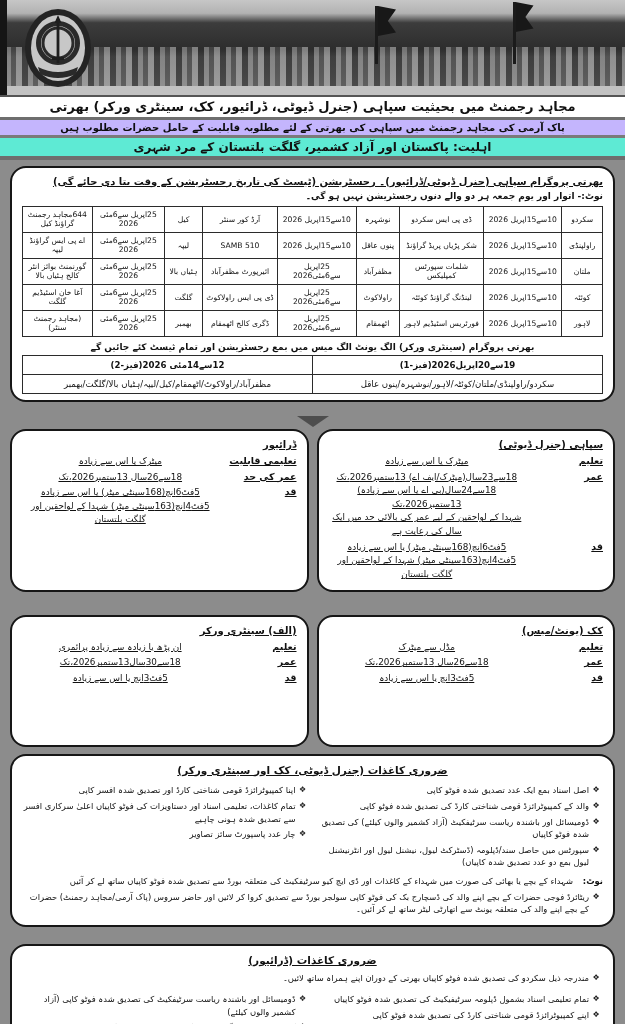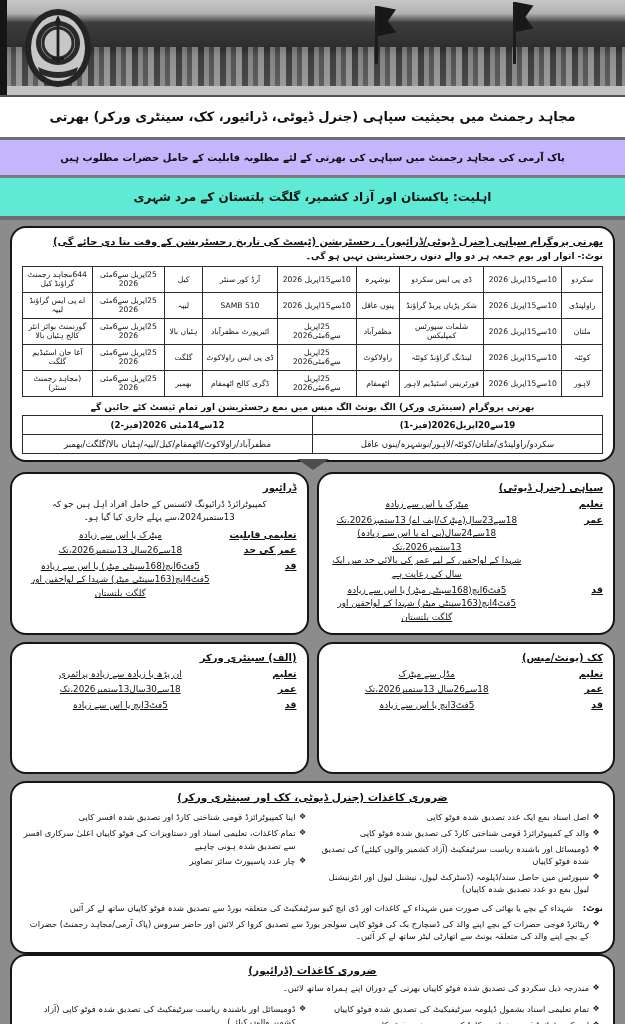--- a/index.html
+++ b/index.html
@@ -20,45 +20,45 @@
     background:repeating-linear-gradient(90deg,#2e2e2e 0 6px,#8a8a8a 6px 11px,#4a4a4a 11px 16px,#9b9b9b 16px 22px);}
   .photo-ground{position:absolute;left:0;right:0;bottom:0;height:9px;background:#c2c2c2;}
   .left-strip{position:absolute;left:0;top:0;width:7px;height:100%;background:#151515;}
   .flag{position:absolute;width:3px;background:#1b1b1b;}
   .flag.f1{left:60%;top:6px;height:58px;}
   .flag.f2{left:82%;top:2px;height:62px;}
   .flag .pennant{position:absolute;top:0;left:3px;width:18px;height:30px;background:#181818;
     clip-path:polygon(0 0,100% 12%,55% 50%,100% 88%,0 100%);}
   .crest{position:absolute;left:22px;top:7px;width:72px;height:82px;}
   
-  .band{direction:rtl;text-align:center;padding:10px 14px;line-height:1.5;}
+  .band{direction:rtl;text-align:center;padding:0 14px;line-height:1.5;}
   .band.title{background:#ffffff;font-weight:bold;font-size:13px;border-bottom:3px solid #6e6e6e;}
   .band.sub{background:#c4b5fd;font-size:10px;font-weight:bold;color:#0d0d0d;border-bottom:3px solid #7a7a7a;}
   .band.elig{background:#5eead4;font-size:12px;font-weight:bold;border-bottom:4px solid #6e6e6e;}
   
   .content{padding:6px 10px 4px;}
   .box{
     background:#fff;border:2px solid #161616;border-radius:16px;
-    padding:6px 10px;margin-bottom:0;direction:rtl;
+    padding:6px 10px;margin-bottom:17px;direction:rtl;
   }
   .underline-head{font-weight:bold;font-size:10px;text-decoration:underline;text-align:right;line-height:1.6;}
   .center-head{font-weight:bold;font-size:10.5px;text-decoration:underline;text-align:center;line-height:1.6;}
   .small-note{font-size:9px;font-weight:bold;text-align:right;line-height:1.5;margin-bottom:3px;}
   table.sched{width:100%;border-collapse:collapse;direction:rtl;font-size:7.6px;table-layout:fixed;}
   table.sched td{border:1px solid #2b2b2b;padding:3px 2px;text-align:center;height:17px;line-height:1.25;overflow:hidden;}
   .phase-line{font-size:9px;font-weight:bold;text-align:center;margin:5px 0 3px;}
   table.phase{width:100%;border-collapse:collapse;direction:rtl;font-size:8.6px;}
   table.phase td{border:1px solid #2b2b2b;padding:3px 4px;text-align:center;line-height:1.4;}
   .v-notch{width:0;height:0;margin:-3px auto 2px;border-left:16px solid transparent;
     border-right:16px solid transparent;border-top:11px solid #4d4d4d;}
   
   .cols{display:flex;direction:rtl;gap:8px;margin-bottom:7px;}
   .cols .box{flex:1;margin-bottom:0;}
   .qbox{min-height:146px;}
-  .qbox.short{min-height:116px;}
+  .qbox.short{min-height:116px;margin-top:16px;}
   .spec-row{display:grid;grid-template-columns:78px 1fr;direction:rtl;align-items:start;margin:2px 0;}
   .spec-label{font-weight:bold;font-size:9.5px;text-decoration:underline;text-align:right;padding-left:6px;}
   .spec-val{font-size:8.8px;text-align:center;line-height:1.55;text-decoration:underline;}
   .intro-line{font-size:8.6px;text-align:center;line-height:1.55;margin:2px 0 4px;}
   
   .doc-cols{display:flex;direction:rtl;gap:6px;}
   ul.doc-list{list-style:none;margin:3px 0 0;padding:0;flex:1;}
   ul.doc-list li{display:flex;direction:rtl;font-size:8.4px;line-height:1.5;margin:3px 0;align-items:flex-start;}
   .diamond{flex:0 0 14px;text-align:center;font-size:8px;color:#222;}
   .note-row{display:flex;direction:rtl;font-size:8.4px;line-height:1.5;margin:3px 0;align-items:flex-start;}
@@ -206,21 +206,20 @@
         <div class="spec-label">قد</div>
         <div class="spec-val">
           <div>5فٹ6انچ(168سینٹی میٹر) یا اس سے زیادہ</div>
           <div>5فٹ4انچ(163سینٹی میٹر) شہدا کے لواحقین اور گلگت بلتستان</div>
         </div>
       </div>
     </div>
 
     <div class="box qbox">
       <div class="underline-head">ڈرائیور</div>
-      <div class="intro-line">کمپیوٹرائزڈ ڈرائیونگ لائسنس کے حامل افراد اہل ہیں جو کہ 13ستمبر2024،سے پہلے جاری کیا گیا ہو۔</div>
       <div class="spec-row">
         <div class="spec-label">تعلیمی قابلیت</div>
         <div class="spec-val">میٹرک یا اس سے زیادہ</div>
       </div>
       <div class="spec-row">
         <div class="spec-label">عمر کی حد</div>
         <div class="spec-val">18سے26سال 13ستمبر2026،تک</div>
       </div>
       <div class="spec-row">
         <div class="spec-label">قد</div>

